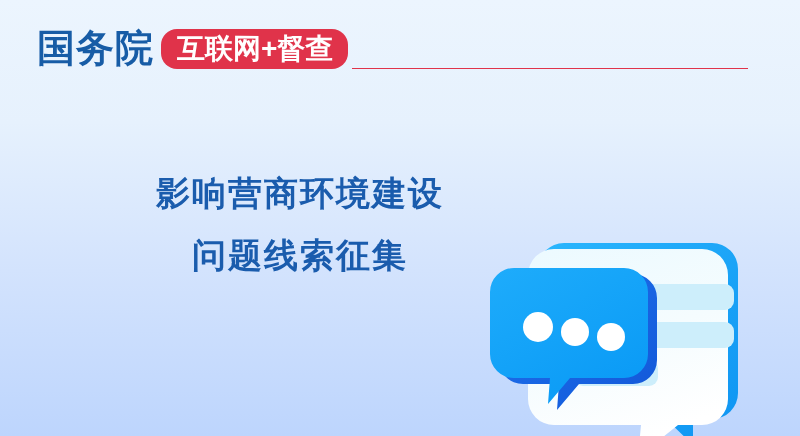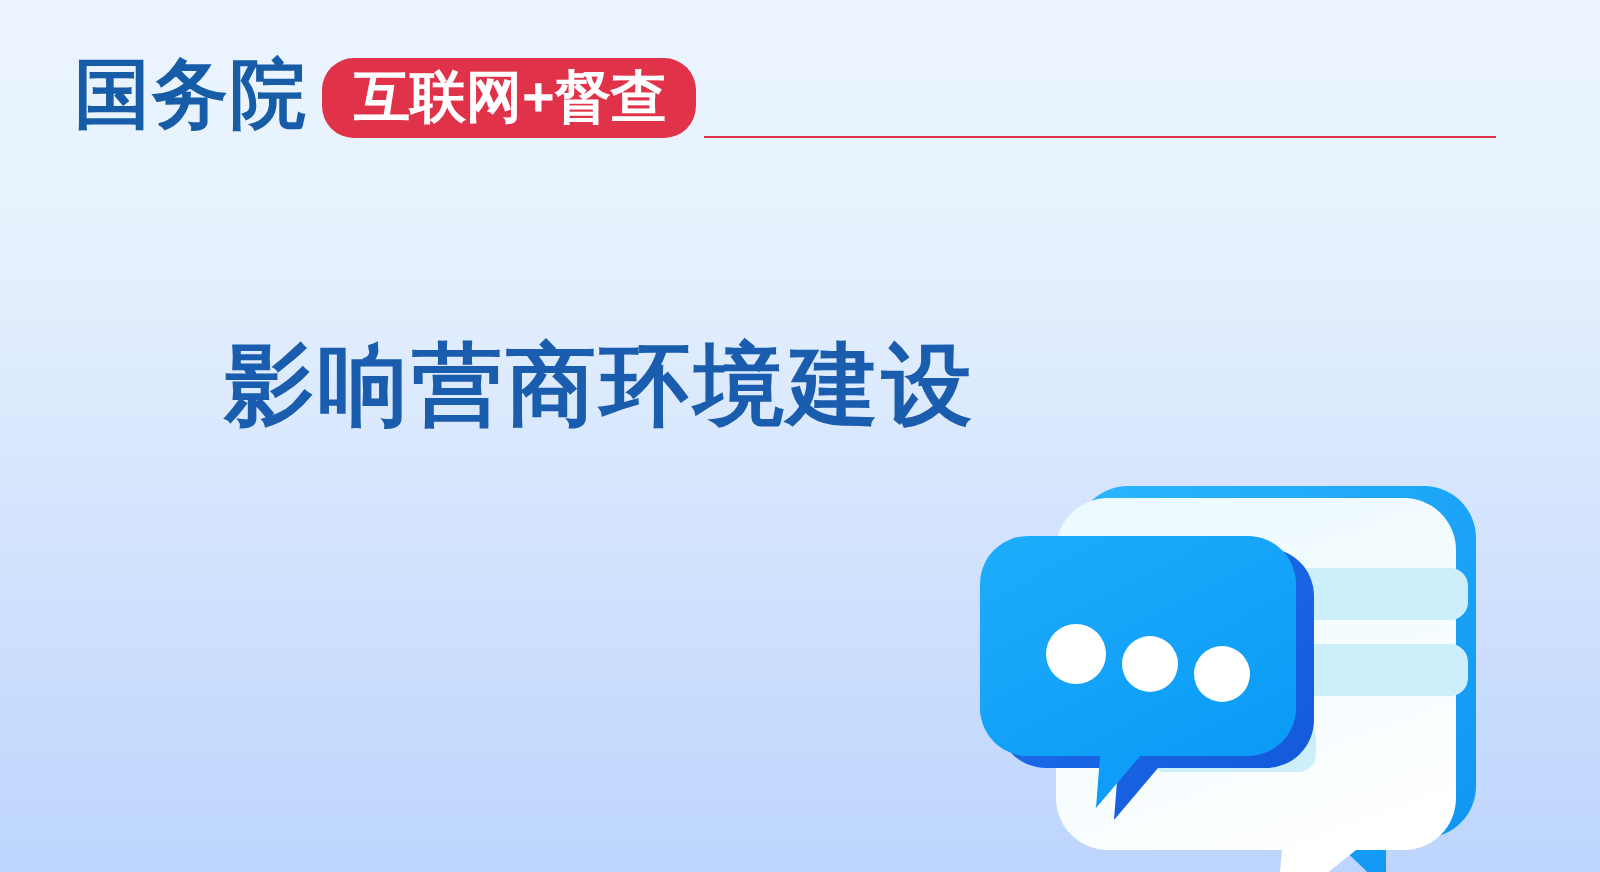--- a/index.html
+++ b/index.html
@@ -76,21 +76,21 @@
 
   
   #title-block {
     position: absolute;
     left: 0;
     top: 162px;
     width: 600px;
     text-align: center;
   }
   .title-line {
-    font-size: 45px;
+    font-size: 34px;
     line-height: 62px;
     font-weight: bold;
     color: #1a5cad;
     letter-spacing: 2px;
     white-space: nowrap;
     font-family: "Liberation Sans", "DejaVu Sans", sans-serif;
   }
 
   
   #illustration {
@@ -115,20 +115,21 @@
 
     <div id="badge">
       <span id="badge-label">互联网+督查</span>
     </div>
 
     <div id="header-rule"></div>
   </div>
 
   <div id="title-block">
     <div class="title-line">影响营商环境建设</div>
+    <div class="title-line">问题线索征集</div>
   </div>
 
   <div id="illustration">
     <svg width="300" height="214" viewBox="0 0 300 214" xmlns="http://www.w3.org/2000/svg">
       <defs>
         <linearGradient id="bigFill" x1="0" y1="0" x2="0.35" y2="1">
           <stop offset="0%" stop-color="#ecfaff"></stop>
           <stop offset="55%" stop-color="#f5fcfe"></stop>
           <stop offset="100%" stop-color="#ffffff"></stop>
         </linearGradient>

